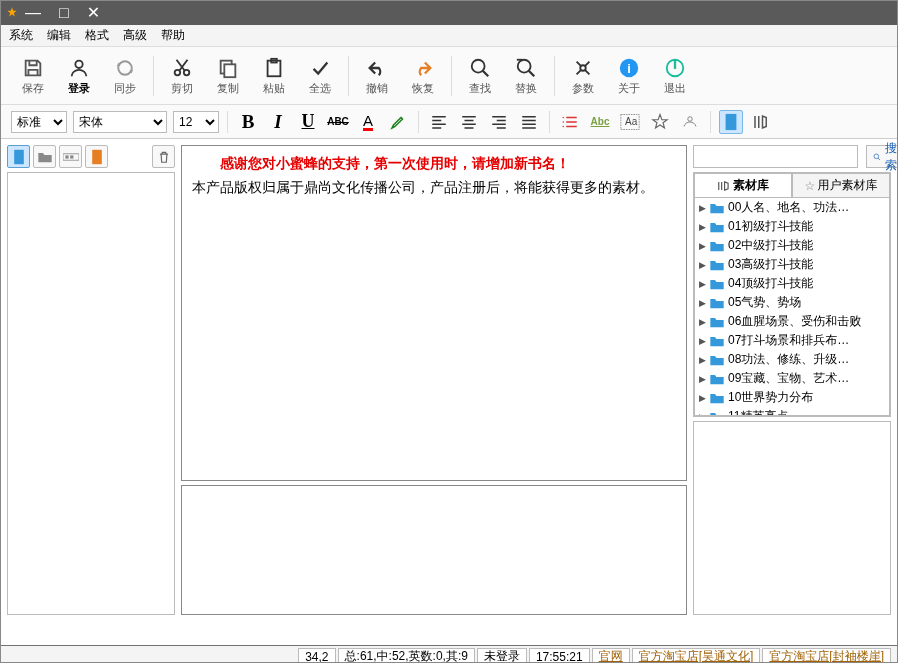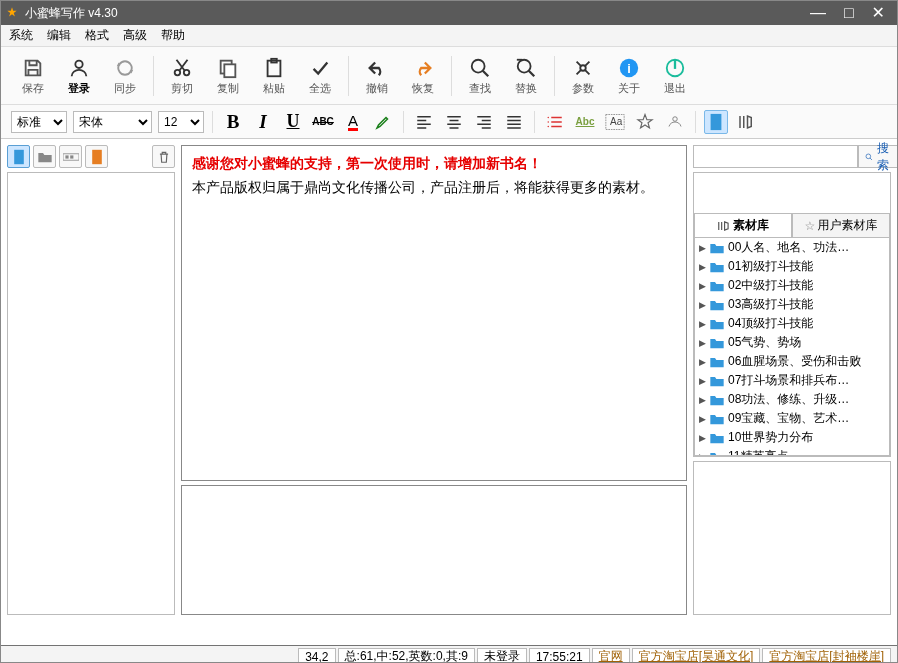--- a/index.html
+++ b/index.html
@@ -12,62 +12,61 @@
 .menubar { background: #f4f4f4; height: 22px; display: flex; align-items: center; padding: 0 8px; font-size: 12px; gap: 14px; border-bottom: 1px solid #ddd; }
 .menubar span { cursor: pointer; }
 .maintoolbar { background: #fafafa; height: 58px; display: flex; align-items: center; padding: 4px 10px; gap: 2px; border-bottom: 1px solid #ddd; }
 .tbitem { display: flex; flex-direction: column; align-items: center; justify-content: center; width: 44px; cursor: pointer; font-size: 11px; color: #555; }
 .tbitem .ico { height: 26px; display: flex; align-items: center; justify-content: center; }
 .tbitem .ico svg { width: 22px; height: 22px; }
 .tbsep { width: 1px; height: 40px; background: #ddd; margin: 0 4px; }
 .formatbar { background: #fafafa; height: 34px; display: flex; align-items: center; padding: 2px 10px; gap: 6px; border-bottom: 1px solid #ccc; }
 .fmtsel { border: 1px solid #bbb; background: #fff; height: 22px; font-size: 12px; padding: 1px 1px; cursor: pointer; }
 .fmtsel.style { width: 56px; }
-.fmtsel.font { width: 79px; }
+.fmtsel.font { width: 94px; }
 .fmtsel.size { width: 46px; }
 .fmtbtn { width: 24px; height: 24px; display: flex; align-items: center; justify-content: center; cursor: pointer; border-radius: 2px; }
 .fmtbtn.active { background: #cde6ff; border: 1px solid #7ab8e8; }
 .vsep { width: 1px; height: 22px; background: #ddd; margin: 0 2px; }
 .mainarea { display: flex; height: 482px; padding: 6px; gap: 6px; }
 .leftpanel { width: 168px; display: flex; flex-direction: column; }
 .lefttop { display: flex; gap: 3px; margin-bottom: 4px; }
 .smallbtn { width: 23px; height: 23px; border: 1px solid #bbb; background: #f8f8f8; display: flex; align-items: center; justify-content: center; cursor: pointer; border-radius: 2px; }
 .smallbtn.active { background: #cde6ff; border-color: #5a9fd4; }
 .leftbody { flex: 1; border: 1px solid #bbb; background: #fff; }
 .centerpanel { flex: 1; display: flex; flex-direction: column; gap: 4px; }
 .editor { flex: 1; border: 1px solid #888; background: #fff; padding: 6px 10px; font-size: 14px; line-height: 1.7; overflow: auto; }
-.editor .redtext { color: #e60000; font-weight: bold; }
+.editor .redtext { color: #e60000; font-weight: bold; margin-left: 28px; }
 .bottomeditor { height: 130px; border: 1px solid #888; background: #fff; }
 .rightpanel { width: 198px; display: flex; flex-direction: column; gap: 4px; }
-.searchrow { display: flex; gap: 0; }
+.searchrow { display: flex; gap: 8px; }
 .searchbox { flex: 1; border: 1px solid #bbb; height: 23px; padding: 2px 4px; font-size: 12px; }
 .searchbtn { border: 1px solid #bbb; background: #f8f8f8; height: 23px; padding: 0 6px; font-size: 12px; cursor: pointer; color: #1a5fb4; display: flex; align-items: center; gap: 2px; }
 .tabrow { display: flex; border-bottom: 1px solid #bbb; }
-.tab { flex: 1; padding: 3px 4px; font-size: 12px; text-align: center; border: 1px solid #bbb; border-bottom: none; background: #f4f4f4; cursor: pointer; display: flex; align-items: center; justify-content: center; gap: 2px; margin-top: 40px; }
+.tab { flex: 1; padding: 3px 4px; font-size: 12px; text-align: center; border: 1px solid #bbb; border-bottom: none; background: #f4f4f4; cursor: pointer; display: flex; align-items: center; justify-content: center; gap: 2px; }
 .tab.active { background: #fff; font-weight: bold; }
 .treelist { flex: 0 0 218px; border: 1px solid #bbb; border-top: none; background: #fff; overflow-y: auto; font-size: 12px; }
 .treeitem { display: flex; align-items: center; padding: 1px 4px; cursor: pointer; white-space: nowrap; }
 .treeitem .arrow { width: 10px; color: #555; font-size: 9px; }
 .treeitem .fico { width: 16px; height: 14px; margin-right: 3px; }
 .rightbottom { flex: 1; border: 1px solid #bbb; background: #fff; }
 .statusbar { height: 22px; background: #f4f4f4; border-top: 1px solid #737373; display: flex; align-items: center; font-size: 12px; padding: 0 6px; gap: 2px; justify-content: flex-end; margin-top: 24px; }
 .statuscell { border: 1px solid #bbb; background: #fff; padding: 0 6px; height: 18px; display: flex; align-items: center; }
 .statuscell a { color: #a16207; text-decoration: underline; cursor: pointer; }
 .folder-svg { fill: #3498db; }
 </style>
 </head>
 <body>
 
 <div class="titlebar">
   <span class="appicon">
     <svg viewBox="0 0 24 24">
         <path fill="#ffa500" d="M12 2l2 6h6l-5 4 2 6-5-4-5 4 2-6-5-4h6z"></path>
       </svg>
   </span>
-  <span class="title">小蜜蜂写作  v4.30</span>
   <div class="winbtns">
     <span>—</span>
     <span>□</span>
     <span>✕</span>
   </div>
 </div>
 
 <div class="menubar">
   <span>系统</span>
   <span>编辑</span>

